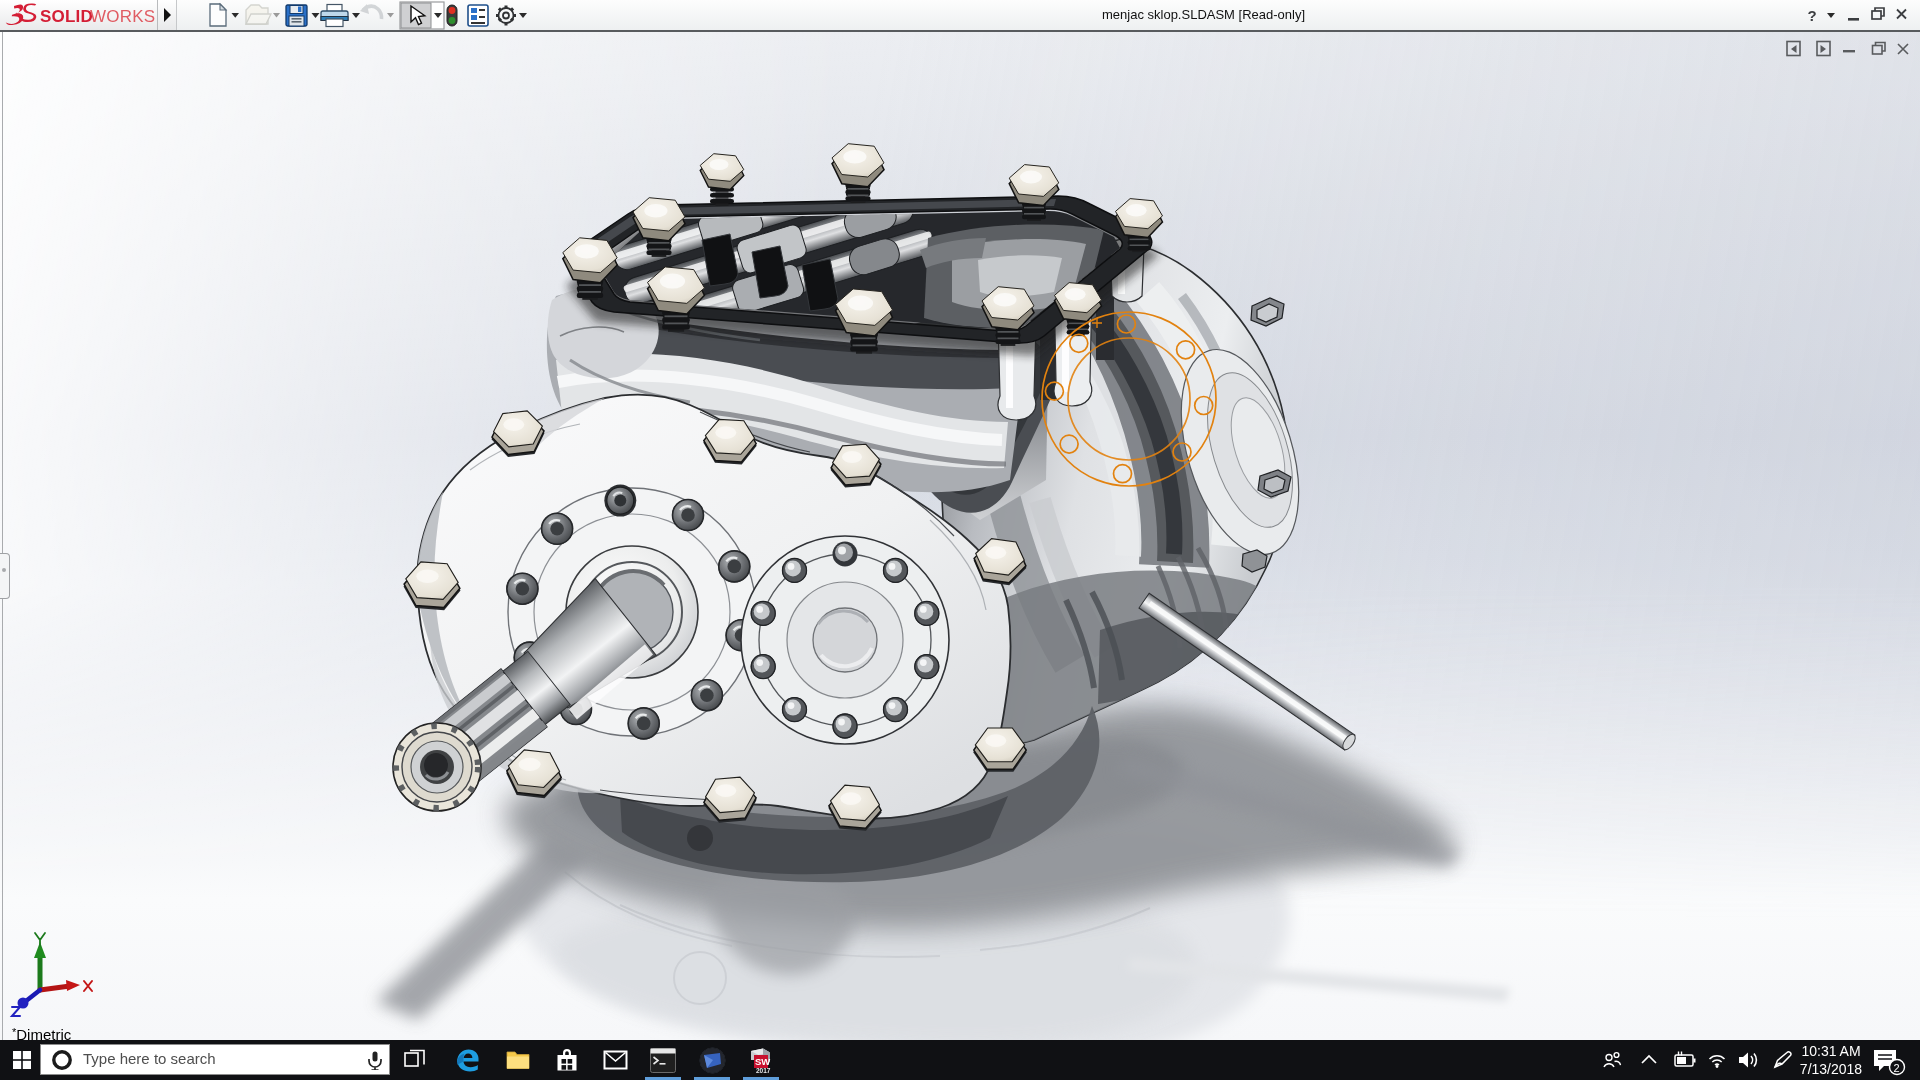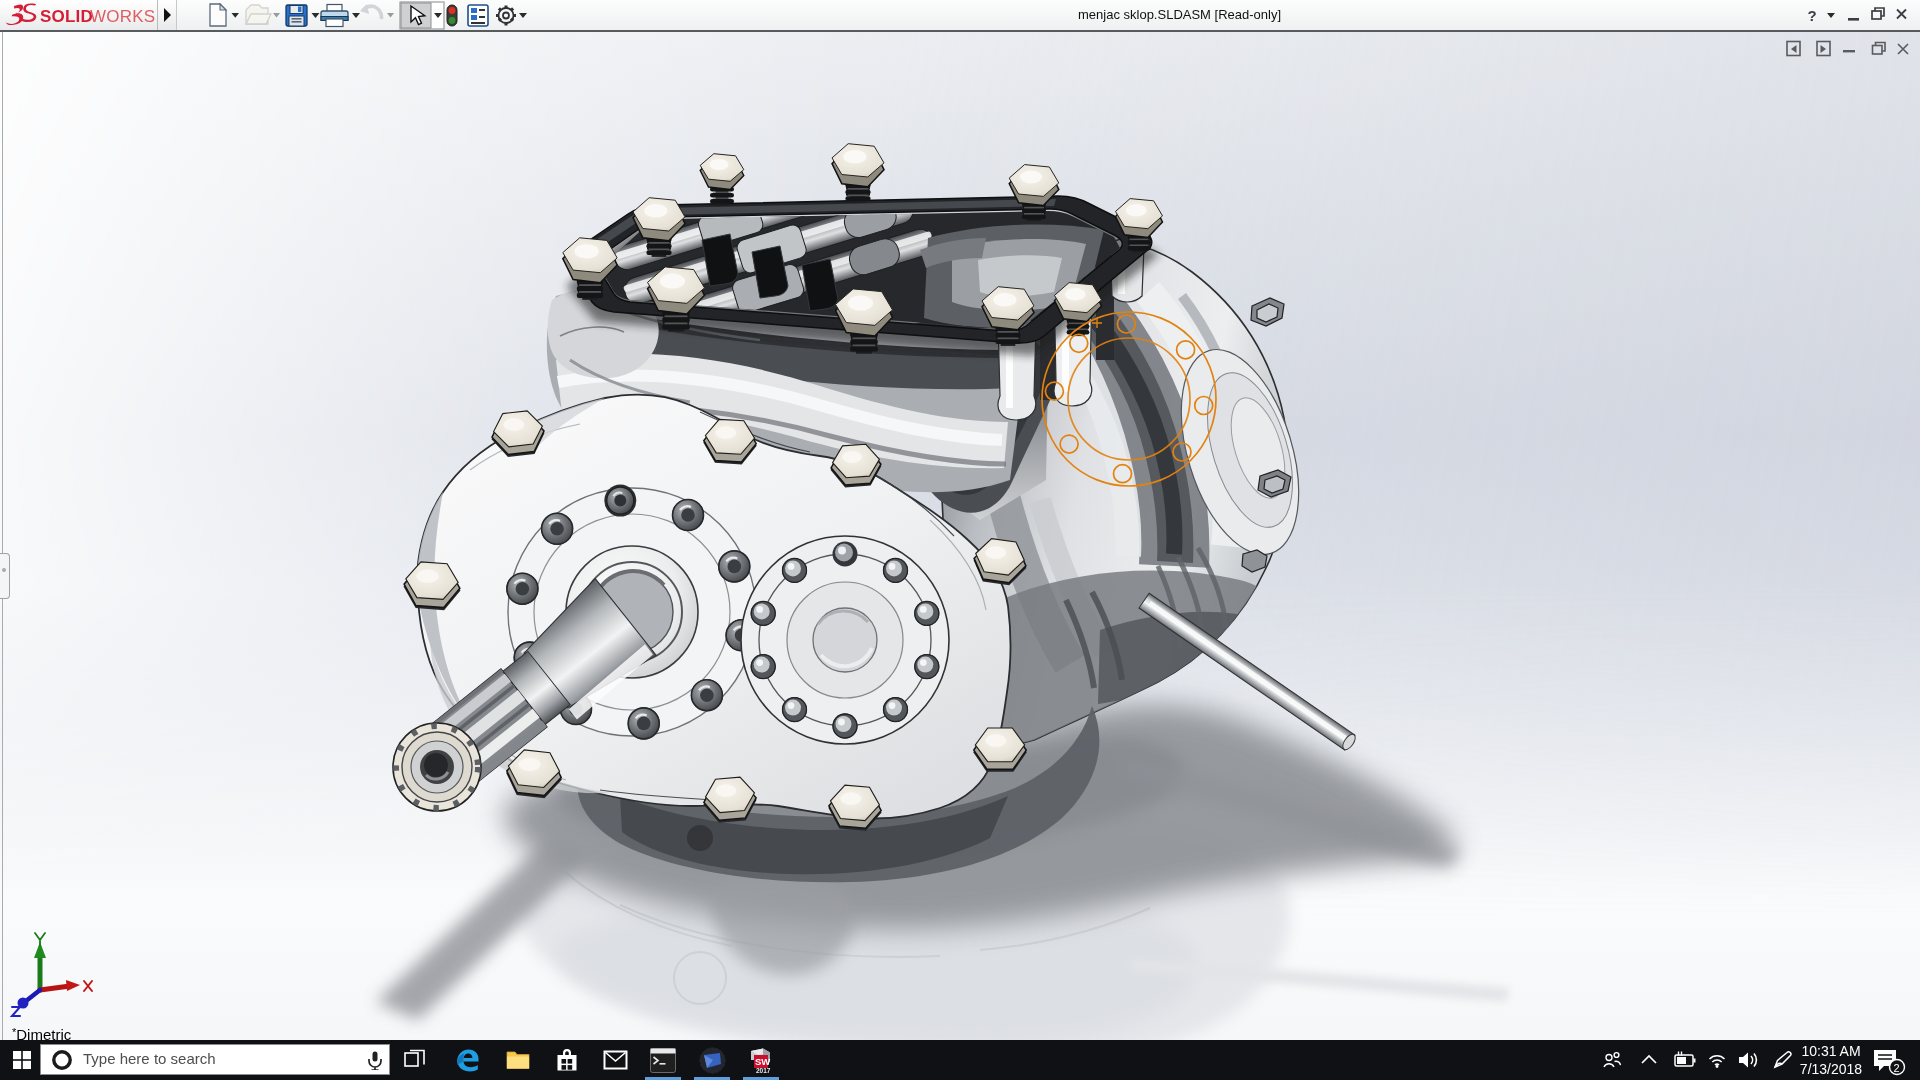--- a/index.html
+++ b/index.html
@@ -983,21 +983,21 @@
         <circle cx="306" cy="15.5" r="7.5"></circle>
         <circle cx="306" cy="15.5" r="3"></circle>
         <g stroke-width="3">
           <path d="M306 5.5 v3 M306 22.5 v3 M296 15.5 h3 M313 15.5 h3 M298.9 8.4 l2.1 2.1 M311 18.6 l2.1 2.1 M313.1 8.4 l-2.1 2.1 M301 18.6 l-2.1 2.1"></path>
         </g>
       </g>
       <path d="M319 13 l8 0 l-4 5 z" fill="#2b2b2b"></path>
     </svg>
     <path>
   </path></div>
-  <div style="position:absolute;left:1078px;top:0;width:400px;height:30px;line-height:30px;font-size:13px;color:#111;">menjac sklop.SLDASM [Read-only]</div>
+  <div style="position:absolute;left:1102px;top:0;width:400px;height:30px;line-height:30px;font-size:13px;color:#111;">menjac sklop.SLDASM [Read-only]</div>
   <div class="winbtn" style="left:1800px;width:24px;font-weight:bold;color:#3c3e41;font-size:15px;">?</div>
   <div class="tb-caret" style="left:1827px;"></div>
   <svg style="position:absolute;left:1845px;top:0" width="75" height="30" viewBox="0 0 75 30">
     <rect x="3" y="18" width="11" height="2.6" fill="#3c3e41"></rect>
     <g fill="none" stroke="#3c3e41" stroke-width="1.7">
       <rect x="27" y="11" width="9" height="8"></rect>
       <path d="M30 11 V8 H39 V16 H36"></path>
     </g>
     <path d="M52 9.5 L61 18.5 M61 9.5 L52 18.5" stroke="#3c3e41" stroke-width="1.8"></path>
   </svg>

